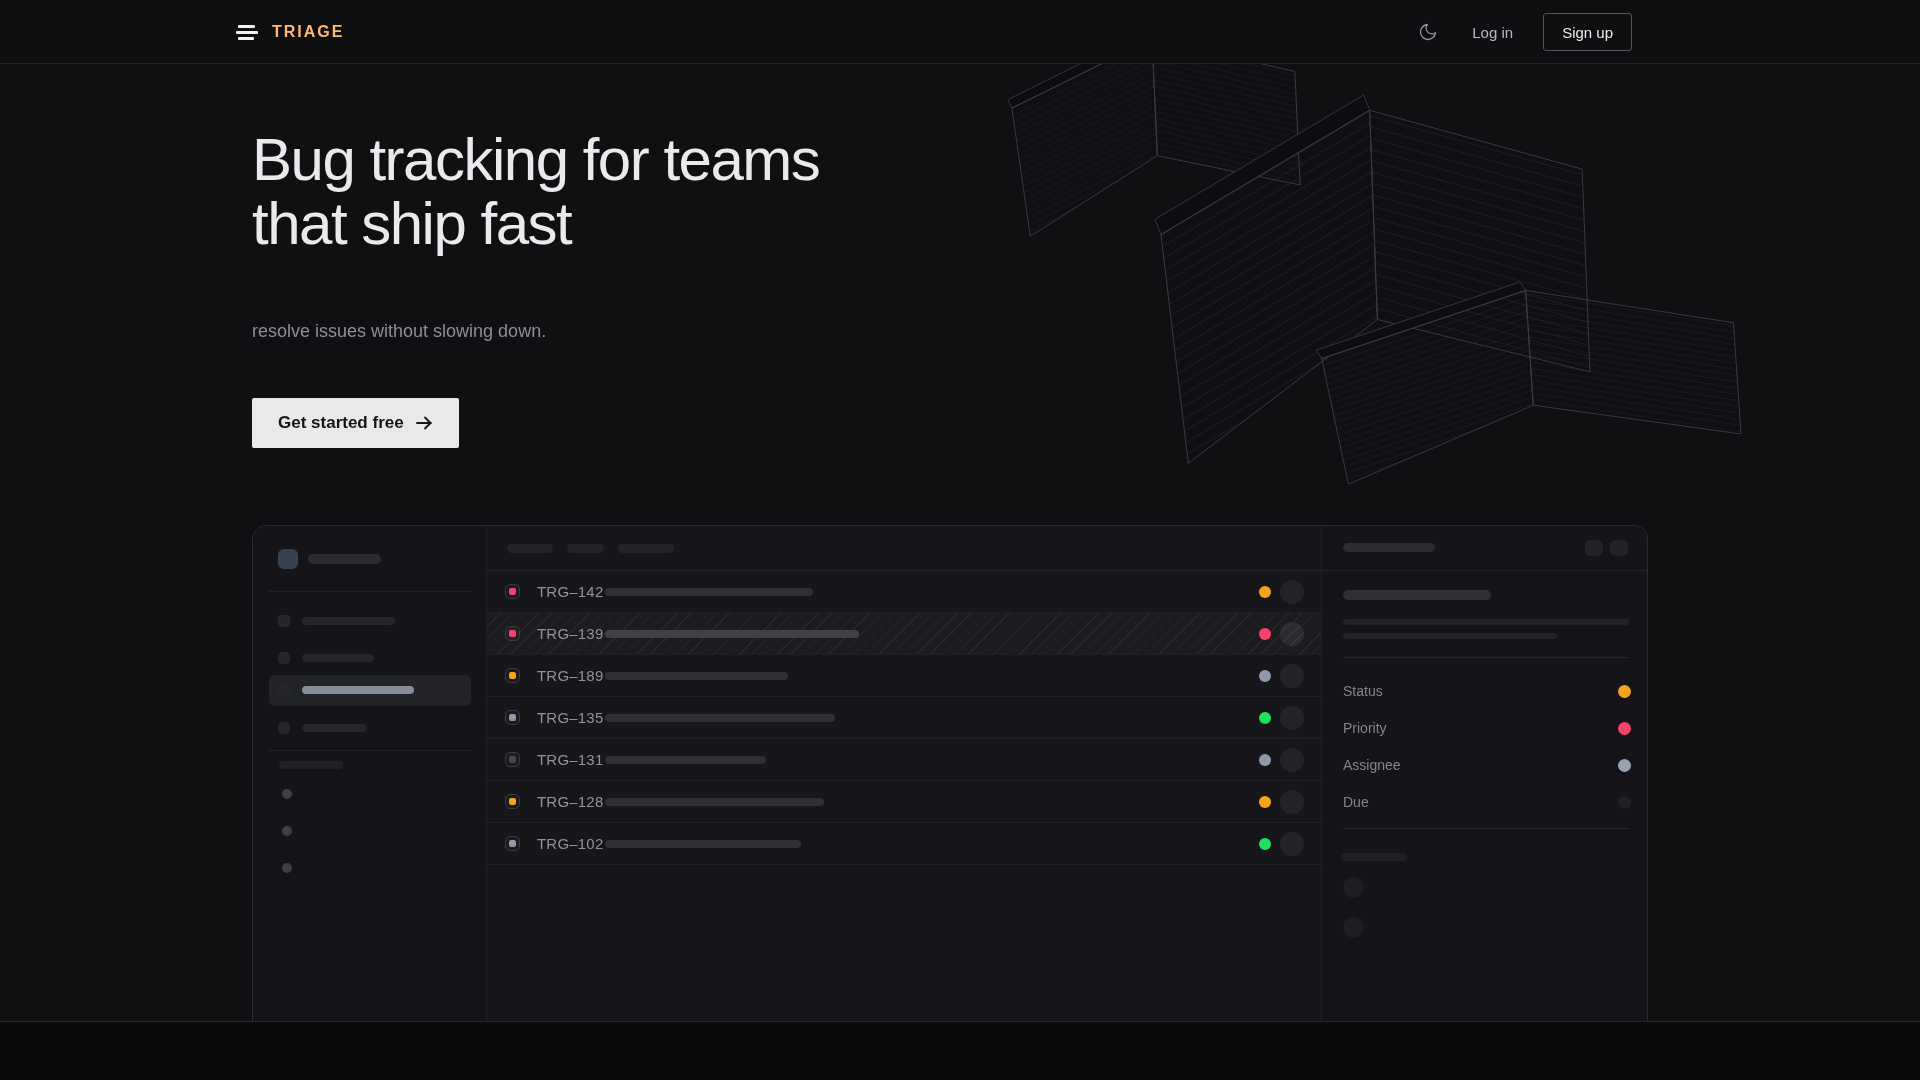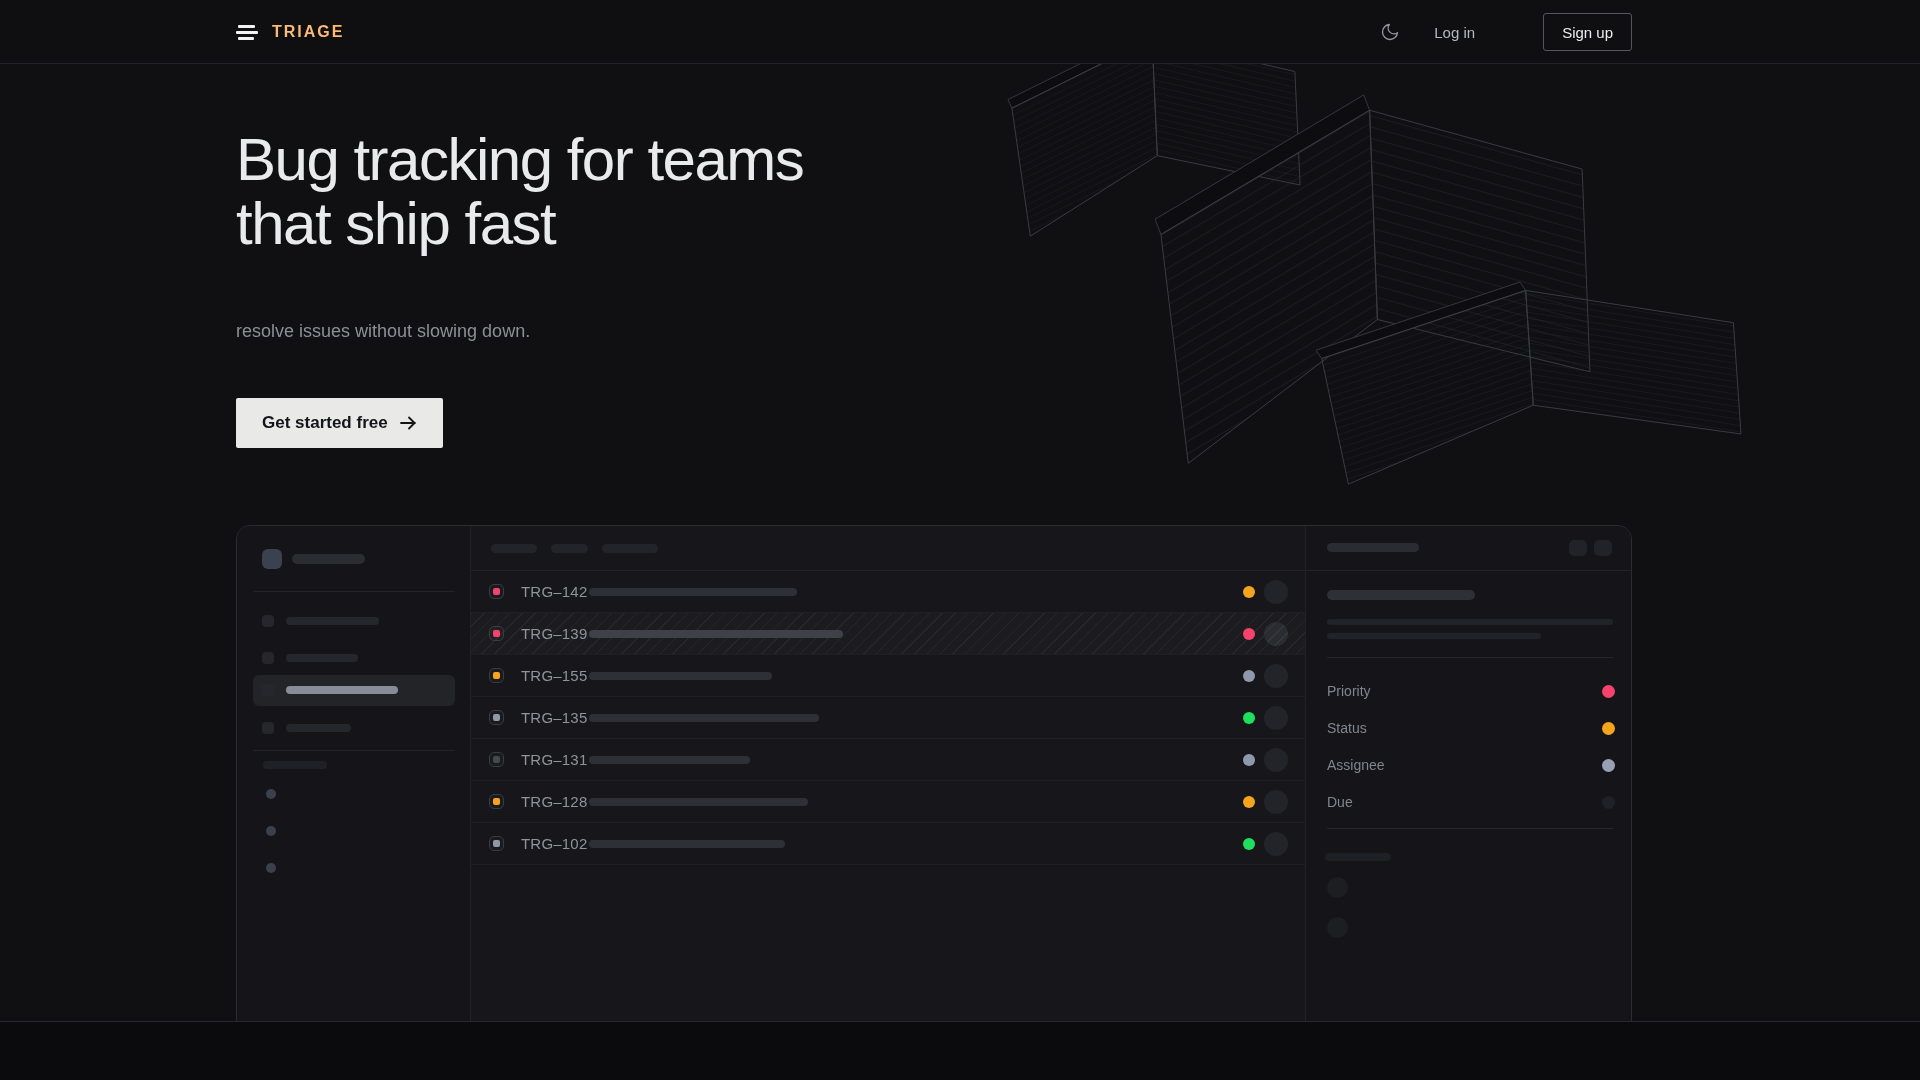--- a/index.html
+++ b/index.html
@@ -16,24 +16,24 @@
   .logo-mark{display:flex;flex-direction:column;gap:3px;width:24px;}
   .logo-mark i{display:block;height:3px;border-radius:1px;background:#f2f2f3;}
   .logo-mark i:nth-child(1){width:17px;margin-left:2px;}
   .logo-mark i:nth-child(2){width:22px;}
   .logo-mark i:nth-child(3){width:16px;margin-left:2px;}
   .brand{font-size:16px;font-weight:700;letter-spacing:2px;color:#fdba74;}
   .nav-right{position:absolute;right:288px;top:0;height:64px;display:flex;align-items:center;gap:30px;}
   .theme-btn{background:none;border:none;padding:4px;cursor:pointer;display:flex;align-items:center;}
   .login{font-size:15px;color:#b5b9bf;text-decoration:none;cursor:pointer;}
   .signup{background:transparent;border:1px solid #55565c;border-radius:3px;color:#ececee;
-          font-size:15px;padding:0 18px;height:38px;cursor:pointer;margin-left:38px;}
-
-  
-  .hero{position:absolute;left:0;top:64px;width:1648px;height:957px;overflow:hidden;z-index:2;}
+          font-size:15px;padding:0 18px;height:38px;cursor:pointer;}
+
+  
+  .hero{position:absolute;left:16px;top:64px;width:1648px;height:957px;overflow:hidden;z-index:2;}
   .hero h1{position:absolute;left:236px;top:64px;margin:0;font-size:60px;line-height:64px;
            font-weight:500;letter-spacing:-1.5px;color:#e9eaec;}
   .hero .sub{position:absolute;left:236px;top:222px;margin:0;font-size:18px;line-height:30px;color:#8b8f97;}
   .cta{position:absolute;left:236px;top:334px;height:50px;padding:0 26px;display:flex;align-items:center;gap:12px;
        background:#e9e9e8;border:none;border-radius:2px;color:#141519;font-size:17px;font-weight:700;cursor:pointer;}
 
   
   .panel{position:absolute;left:236px;top:461px;width:1396px;height:600px;background:#141418;
          border:1px solid #2b2c31;border-radius:14px;display:flex;overflow:hidden;}
   .col-side{width:234px;background:#151519;border-right:1px solid #212227;position:relative;}
@@ -195,21 +195,21 @@
     <span class="issue-id">TRG–139</span>
     <span class="issue-bar" style="width: 254px;"></span>
     <span class="status-dot" style="background: rgb(245, 67, 109);"></span>
     <span class="row-avatar"></span>
   </div>
 
   <div class="irow">
     <span class="issue-ic">
                 <i style="background: rgb(245, 164, 27);"></i>
               </span>
-    <span class="issue-id">TRG–155</span>
+    <span class="issue-id">TRG–189</span>
     <span class="issue-bar" style="width: 183px;"></span>
     <span class="status-dot" style="background: rgb(143, 153, 171);"></span>
     <span class="row-avatar"></span>
   </div>
 
   <div class="irow">
     <span class="issue-ic">
                 <i style="background: rgb(143, 153, 171);"></i>
               </span>
     <span class="issue-id">TRG–135</span>
@@ -255,27 +255,27 @@
           <span class="dh-pill"></span>
           <span class="dh-sq" style="left:263px"></span>
           <span class="dh-sq" style="left:288px"></span>
         </div>
         <span class="d-title"></span>
         <span class="d-line" style="top:93px;width:286px"></span>
         <span class="d-line" style="top:107px;width:214px"></span>
         <span class="d-div" style="top:131px"></span>
         <div class="d-fields" id="detail-fields">
   <div class="d-field">
+    <span class="lbl">Status</span>
+    <span class="dot" style="background: rgb(245, 164, 27);"></span>
+  </div>
+
+  <div class="d-field">
     <span class="lbl">Priority</span>
     <span class="dot" style="background: rgb(245, 67, 109);"></span>
-  </div>
-
-  <div class="d-field">
-    <span class="lbl">Status</span>
-    <span class="dot" style="background: rgb(245, 164, 27);"></span>
   </div>
 
   <div class="d-field">
     <span class="lbl">Assignee</span>
     <span class="dot" style="background: rgb(151, 161, 179);"></span>
   </div>
 
   <div class="d-field">
     <span class="lbl">Due</span>
     <span class="dot" style="background: rgb(32, 33, 39);"></span>

